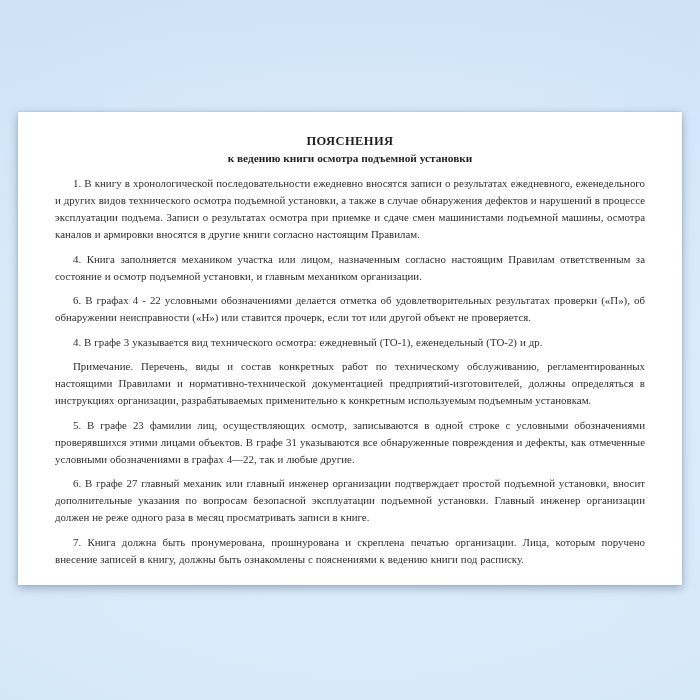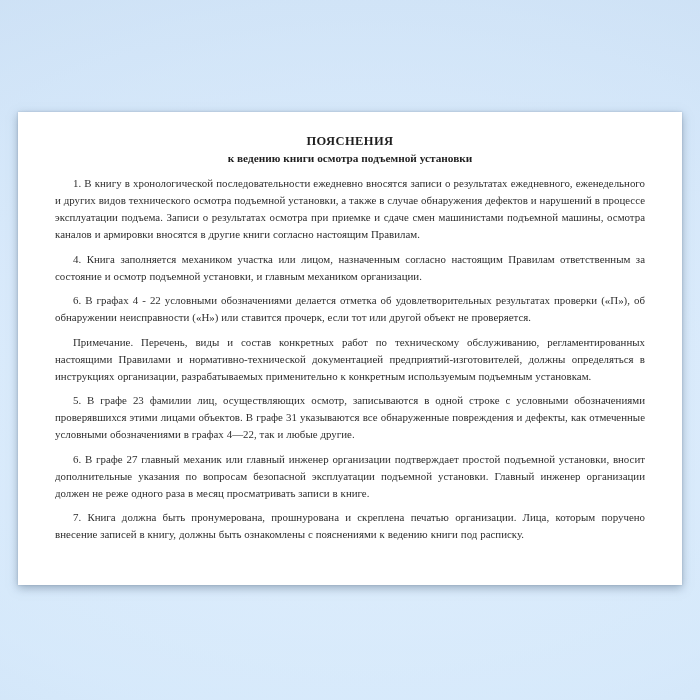--- a/index.html
+++ b/index.html
@@ -44,20 +44,21 @@
 
 <div class="bg">
   <div class="page">
     <div class="content">
       <div class="doc-title">ПОЯСНЕНИЯ</div>
       <div class="doc-subtitle">к ведению книги осмотра подъемной установки</div>
       <div class="paragraphs">
           <p>1. В книгу в хронологической последовательности ежедневно вносятся записи о результатах ежедневного, еженедельного и других видов технического осмотра подъемной установки, а также в случае обнаружения дефектов и нарушений в процессе эксплуатации подъема. Записи о результатах осмотра при приемке и сдаче смен машинистами подъемной машины, осмотра каналов и армировки вносятся в другие книги согласно настоящим Правилам.</p>
           <p>4. Книга заполняется механиком участка или лицом, назначенным согласно настоящим Правилам ответственным за состояние и осмотр подъемной установки, и главным механиком организации.</p>
           <p>6. В графах 4 - 22 условными обозначениями делается отметка об удовлетворительных результатах проверки («П»), об обнаружении неисправности («Н») или ставится прочерк, если тот или другой объект не проверяется.</p>
+          <p>4. В графе 3 указывается вид технического осмотра: ежедневный (ТО-1), еженедельный (ТО-2) и др.</p>
           <p>Примечание. Перечень, виды и состав конкретных работ по техническому обслуживанию, регламентированных настоящими Правилами и нормативно-технической документацией предприятий-изготовителей, должны определяться в инструкциях организации, разрабатываемых применительно к конкретным используемым подъемным установкам.</p>
           <p>5. В графе 23 фамилии лиц, осуществляющих осмотр, записываются в одной строке с условными обозначениями проверявшихся этими лицами объектов. В графе 31 указываются все обнаруженные повреждения и дефекты, как отмеченные условными обозначениями в графах 4—22, так и любые другие.</p>
           <p>6. В графе 27 главный механик или главный инженер организации подтверждает простой подъемной установки, вносит дополнительные указания по вопросам безопасной эксплуатации подъемной установки. Главный инженер организации должен не реже одного раза в месяц просматривать записи в книге.</p>
           <p>7. Книга должна быть пронумерована, прошнурована и скреплена печатью организации. Лица, которым поручено внесение записей в книгу, должны быть ознакомлены с пояснениями к ведению книги под расписку.</p>
         </div>
     </div>
   </div>
 </div>
 
 </body></html>

